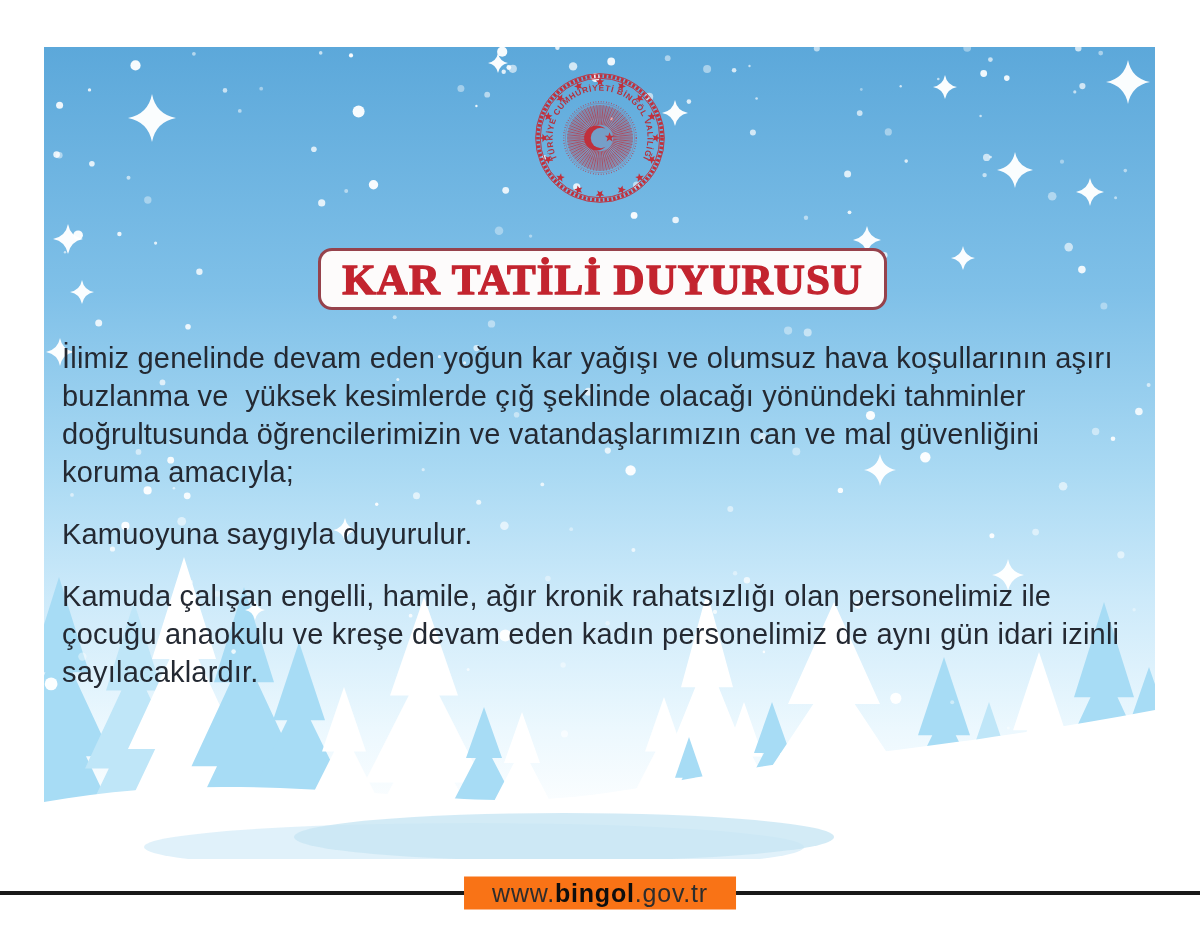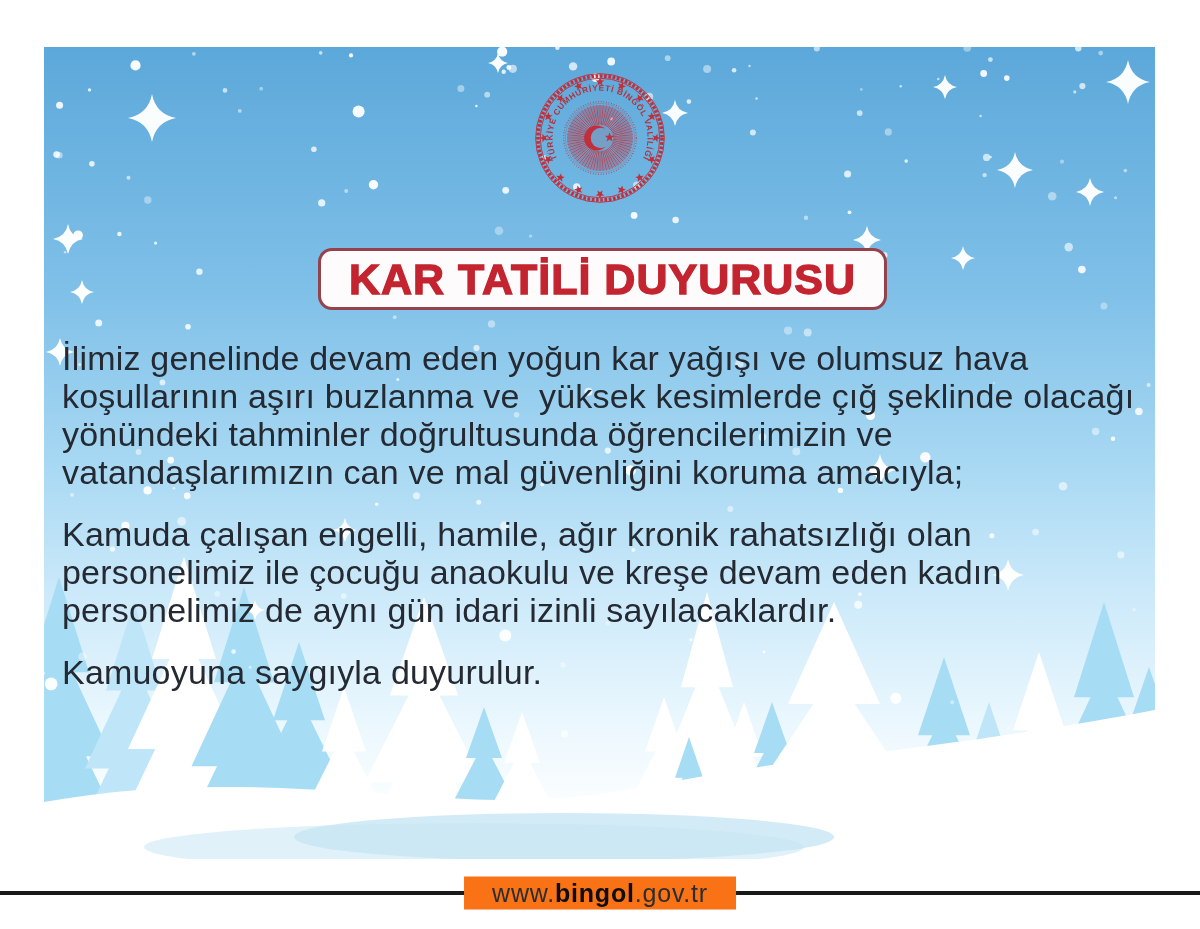--- a/index.html
+++ b/index.html
@@ -17,26 +17,26 @@
   .seal{position:absolute;left:490px;top:25px;width:132px;height:132px;z-index:4;}
   .seal-arc-text{font-size:12.5px;font-weight:bold;letter-spacing:1.1px;}
   
   .title-box{
     position:absolute;left:274px;top:201px;width:569px;height:62px;z-index:4;
     background:#fdfbfb;border:3.5px solid #96424c;border-radius:14px;
     display:flex;align-items:center;justify-content:center;box-sizing:border-box;
   }
   .title-box span{
     color:#c3242f;font-size:43px;font-weight:bold;letter-spacing:1px;
-    -webkit-text-stroke:1.3px #c3242f;white-space:nowrap;
+    -webkit-text-stroke:1.3px #c3242f;white-space:nowrap;font-family:Liberation Serif, serif;
   }
   
   .body-text{
     position:absolute;left:18px;top:292px;width:1080px;z-index:5;
-    color:#242932;font-size:34px;line-height:38px;letter-spacing:0.2px;
+    color:#242932;font-size:29px;line-height:38px;letter-spacing:0.2px;
   }
   .body-text p{margin:0 0 24px 0;white-space:pre-wrap;}
   .body-text strong{font-weight:bold;}
   
   .footer{position:absolute;left:0;top:860px;width:1200px;height:69px;background:transparent;z-index:6;}
   .footer-line{position:absolute;left:0;top:31px;width:1200px;height:3.5px;background:#191919;}
   .footer-url{
     position:absolute;left:50%;top:33px;transform:translate(-50%,-50%);
     background:#f97316;padding:2px 28px;font-size:25px;color:#2d2d2d;letter-spacing:0.8px;white-space:nowrap;
   }
@@ -451,22 +451,22 @@
       <circle cx="95" cy="100" r="19" fill="#c0303c" mask="url(#crescentMask)"></circle>
       <path id="seal-center-star" fill="#c0303c" d="M121.73,96.65L117.54,99.99L118.97,105.15L114.50,102.20L110.03,105.15L111.46,99.99L107.27,96.65L112.62,96.41L114.50,91.40L116.38,96.41Z"></path>
     </svg>
 
     <div class="title-box">
       <span>KAR TATİLİ DUYURUSU</span>
     </div>
 
     <div class="body-text">
       <p>İlimiz genelinde devam eden yoğun kar yağışı ve olumsuz hava koşullarının aşırı buzlanma ve  yüksek kesimlerde çığ şeklinde olacağı yönündeki tahminler doğrultusunda öğrencilerimizin ve vatandaşlarımızın can ve mal güvenliğini koruma amacıyla;</p>
+      <p>Kamuoyuna saygıyla duyurulur.</p>
       <p>Kamuda çalışan engelli, hamile, ağır kronik rahatsızlığı olan personelimiz ile çocuğu anaokulu ve kreşe devam eden kadın personelimiz de aynı gün idari izinli sayılacaklardır.</p>
-      <p>Kamuoyuna saygıyla duyurulur.</p>
     </div>
 
   </div>
 
   <div class="footer">
     <div class="footer-line"></div>
     <div class="footer-url"><span>www.</span><b>bingol</b><span>.gov.tr</span></div>
   </div>
 
 </div>

